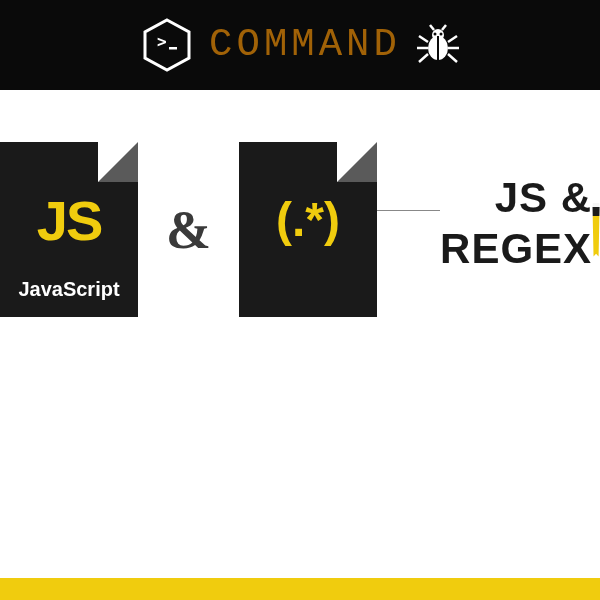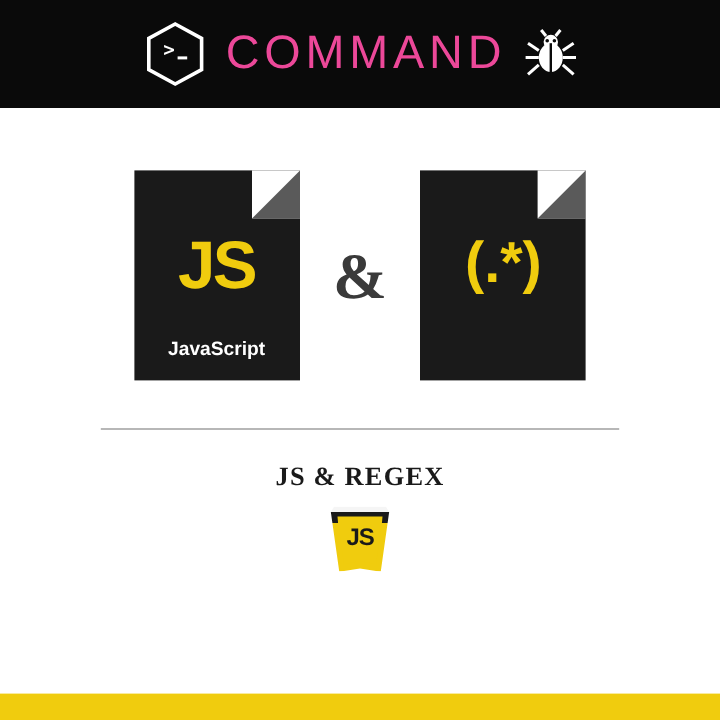--- a/index.html
+++ b/index.html
@@ -20,33 +20,33 @@
     }
     .hex-outer {
       width: 56px;
       height: 56px;
       position: relative;
       display: flex;
       align-items: center;
       justify-content: center;
     }
     .title {
-      color: #ec4899;
+      color: #a16207;
       font-size: 39px;
       font-weight: 400;
       letter-spacing: 4px;
-      font-family: Liberation Sans, sans-serif;
+      font-family: Liberation Mono, monospace;
     }
     .bug-icon {
       width: 46px;
       height: 46px;
     }
     .main {
       display: flex;
-      flex-direction: column;
+      flex-direction: row;
       align-items: center;
     }
     .icons-row {
       display: flex;
       align-items: center;
       justify-content: center;
       gap: 28px;
       margin-top: 52px;
       margin-bottom: 40px;
     }
@@ -100,43 +100,43 @@
       font-weight: 700;
       font-family: Arial, sans-serif;
     }
     .file-label {
       position: absolute;
       bottom: 16px;
       left: 0;
       right: 0;
       text-align: center;
       color: #fff;
-      font-size: 16px;
+      font-size: 20px;
       font-weight: 600;
     }
     .amp {
       font-size: 54px;
       font-weight: 700;
       color: #3a3a3a;
       font-family: Georgia, serif;
     }
     .divider {
       width: 432px;
       height: 1px;
       background: #888;
       margin: 0 auto 26px auto;
     }
     .heading {
       color: #1a1a1a;
-      font-size: 22px;
+      font-size: 42px;
       font-weight: 700;
-      text-align: left;
+      text-align: right;
       letter-spacing: 1px;
       line-height: 1.2;
-      font-family: Liberation Serif, serif;
+      font-family: Liberation Sans, sans-serif;
     }
     .js-badge {
       width: 54px;
       height: 54px;
       background: linear-gradient(to bottom, #f5f5f5 0%, #f5f5f5 8%, #1a1a1a 8%, #1a1a1a 25%, #f0cc0e 25%, #f0cc0e 100%);
       position: relative;
       margin-top: 12px;
       clip-path: polygon(10% 0%, 90% 0%, 95% 8%, 82% 100%, 50% 95%, 18% 100%, 5% 8%);
     }
     .js-badge-inner {

